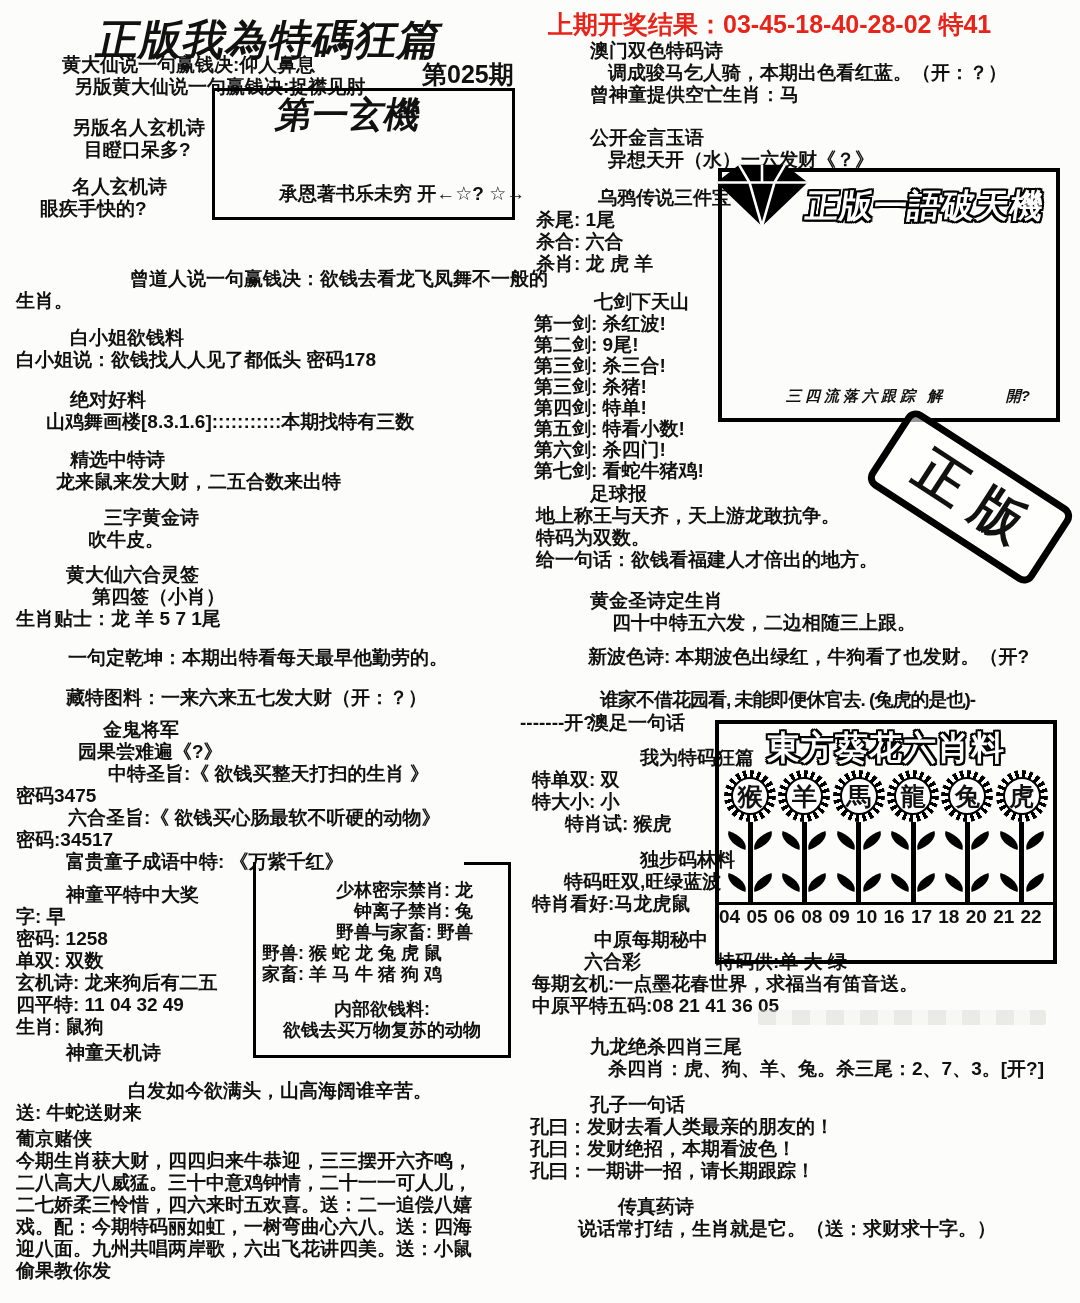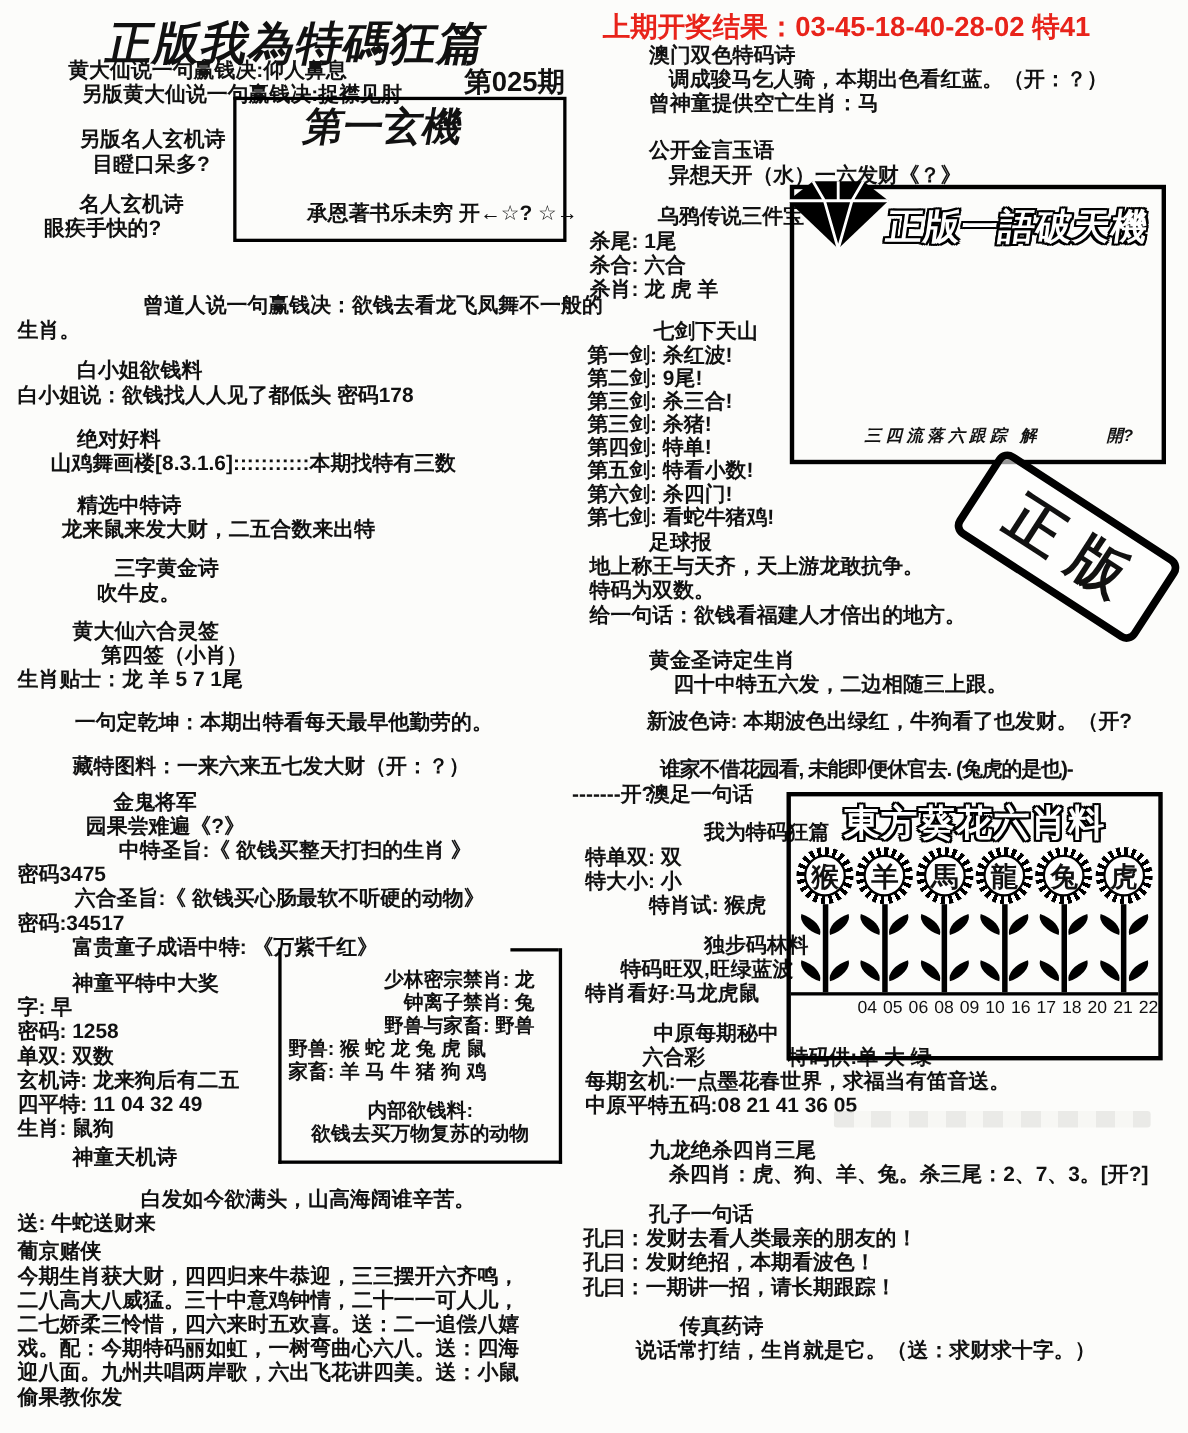--- a/index.html
+++ b/index.html
@@ -15,21 +15,21 @@
   
   .xuanji-box{left:212px;top:88px;width:303px;height:132px;}
   .xuanji-title{font-size:36px;font-weight:900;transform:skewX(-10deg);
                 text-align:center;margin-top:0;padding-right:30px;white-space:nowrap;}
   .xuanji-bottom{position:absolute;left:64px;bottom:10px;font-size:19px;font-weight:700;white-space:nowrap;}
   
   .jinxiao-box{left:253px;top:862px;width:258px;height:196px;border:none;
                border-left:3px solid #000;border-right:3px solid #000;border-bottom:3px solid #000;}
   .jinxiao-box::before{content:"";position:absolute;top:0;right:0;width:44px;height:3px;background:#000;}
   .jx-line{font-size:18px;font-weight:700;line-height:21px;white-space:nowrap;}
-  .jx-r{text-align:right;padding-right:22px;}
+  .jx-r{text-align:right;padding-right:35px;}
   .jx-l{padding-left:6px;}
   .jx-c{text-align:center;}
   
   .tianji-box{left:718px;top:168px;width:342px;height:254px;border-width:4px;}
   .outline{color:#fff;text-shadow:-2px -2px 0 #000,2px -2px 0 #000,-2px 2px 0 #000,2px 2px 0 #000,
            -2px 0 0 #000,2px 0 0 #000,0 -2px 0 #000,0 2px 0 #000;}
   .tj-title{position:absolute;left:84px;top:12px;font-size:33px;font-weight:900;
             letter-spacing:1px;transform:skewX(-8deg);white-space:nowrap;}
   .tj-diamond{position:absolute;left:-12px;top:-12px;width:104px;height:70px;}
   .tj-note{position:absolute;left:64px;bottom:12px;font-size:15px;font-weight:700;font-style:italic;letter-spacing:4px;white-space:nowrap;}
@@ -49,21 +49,21 @@
   .face{position:absolute;inset:7px;border-radius:50%;background:#fff;border:2.5px solid #000;
         display:flex;align-items:center;justify-content:center;font-size:25px;font-weight:900;}
   .stemwrap{position:relative;width:52px;flex:1;}
   .stem{position:absolute;left:50%;top:0;bottom:0;width:5px;margin-left:-2.5px;background:#000;}
   .leaf{position:absolute;width:22px;height:13px;background:#000;}
   .leaf.lA{right:50%;margin-right:2px;top:12px;border-radius:0 100% 0 100%;transform:rotate(18deg);}
   .leaf.rA{left:50%;margin-left:2px;top:12px;border-radius:100% 0 100% 0;transform:rotate(-18deg);}
   .leaf.lB{right:50%;margin-right:2px;top:54px;border-radius:0 100% 0 100%;transform:rotate(18deg);}
   .leaf.rB{left:50%;margin-left:2px;top:54px;border-radius:100% 0 100% 0;transform:rotate(-18deg);}
   .numbers{position:absolute;left:0;right:0;top:178px;border-top:3px solid #000;}
-  .numrow{text-align:right;font-size:16px;font-weight:400;line-height:24px;word-spacing:1px;white-space:nowrap;}
+  .numrow{text-align:left;font-size:19px;font-weight:700;line-height:24px;word-spacing:1px;white-space:nowrap;}
   .stack div{white-space:nowrap;}
   .smudge{position:absolute;left:758px;top:1010px;width:288px;height:15px;border-radius:3px;opacity:.5;
           background:repeating-linear-gradient(90deg,#d8d8d4 0 18px,#f2f2ee 18px 34px);}
 </style>
 </head>
 <body>
 
 <div class="page">
 
   <div class="big-title">正版我為特碼狂篇</div>
@@ -191,21 +191,21 @@
   <div class="t" style="left:588px;top:646px;">新波色诗: 本期波色出绿红，牛狗看了也发财。（开?</div>
 
   <div class="t" style="left:612px;top:612px;">四十中特五六发，二边相随三上跟。</div>
   <div class="t" style="left:590px;top:668px;margin-top:44px;">澳足一句话</div>
   <div class="t tight" style="left:600px;top:689px;">谁家不借花园看, 未能即便休官去. (兔虎的是也)-</div>
   <div class="t" style="left:520px;top:712px;">-------开?</div>
 
   <div class="t" style="left:640px;top:747px;">我为特码狂篇</div>
   <div class="t" style="left:532px;top:769px;">特单双: 双</div>
   <div class="t" style="left:532px;top:791px;">特大小: 小</div>
-  <div class="t" style="left:542px;top:813px;padding-left:48px;">特肖试: 猴虎</div>
+  <div class="t" style="left:517px;top:813px;padding-left:48px;">特肖试: 猴虎</div>
 
   <div class="t" style="left:640px;top:849px;">独步码林料</div>
   <div class="t" style="left:532px;top:871px;padding-left:32px;">特码旺双,旺绿蓝波</div>
   <div class="t" style="left:532px;top:893px;">特肖看好:马龙虎鼠</div>
 
   <div class="t" style="left:594px;top:929px;">中原每期秘中</div>
   <div class="t" style="left:584px;top:951px;">六合彩</div>
   <div class="t" style="left:716px;top:951px;">特码供:单 大 绿</div>
   <div class="t" style="left:532px;top:973px;">每期玄机:一点墨花春世界，求福当有笛音送。</div>
   <div class="t" style="left:532px;top:995px;">中原平特五码:08 21 41 36 05</div>

